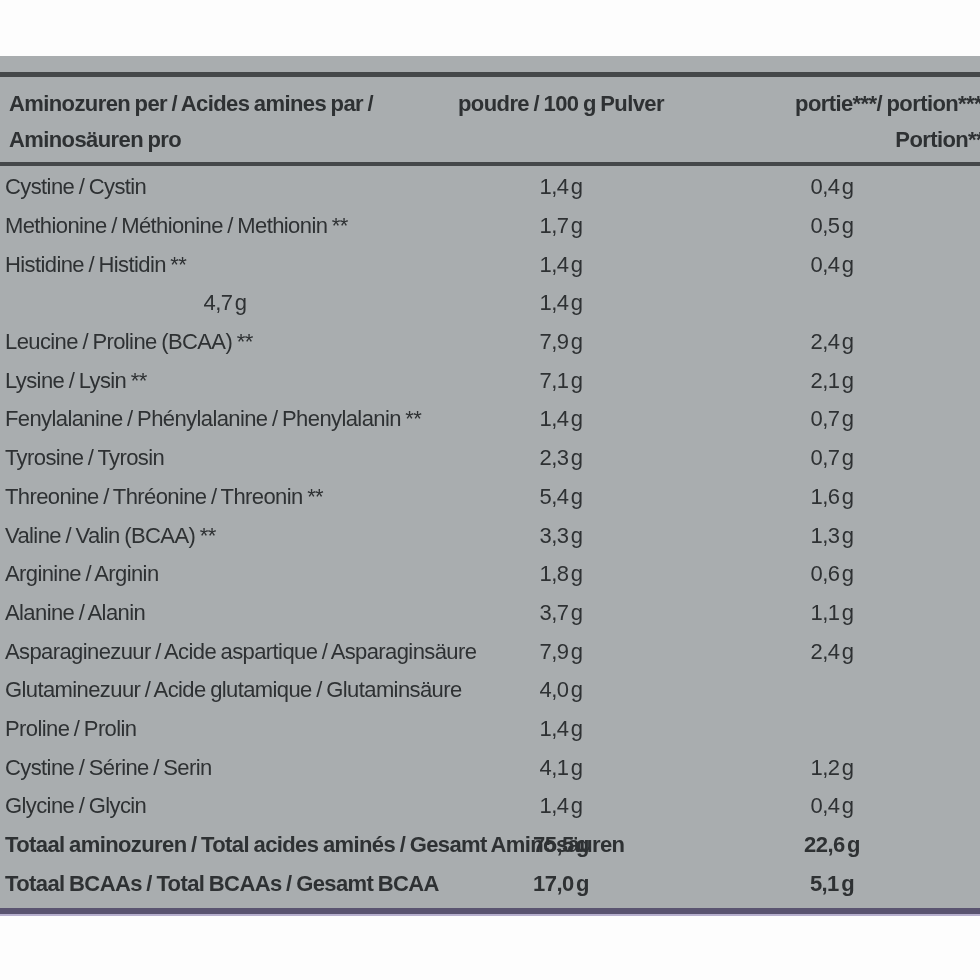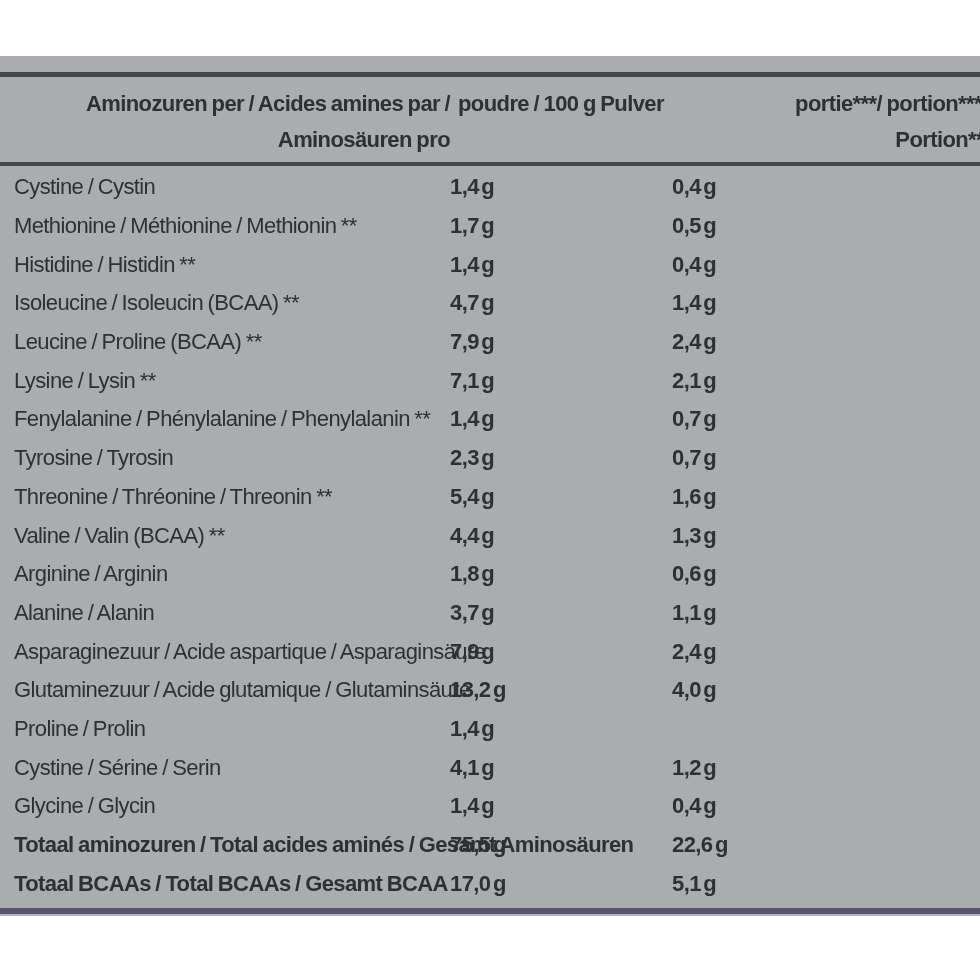--- a/index.html
+++ b/index.html
@@ -35,39 +35,39 @@
     width:992px;
     display:grid;
     grid-template-columns:450px 222px 320px;
     font-weight:700;
     font-size:22px;
     line-height:36px;
     letter-spacing:-0.6px;
     word-spacing:-1px;
   }
   .hcell div { white-space:nowrap; }
-  .hcol1 { text-align:right; padding-left:3px; }
+  .hcol1 { text-align:left; padding-left:9px; }
   .hcol2 { text-align:center; }
   .hcol3 { text-align:right; }
   .rows {
     position:absolute; left:0; top:112px;
     width:992px;
   }
   .trow {
     display:grid;
     grid-template-columns:450px 222px 320px;
     height:38.7px;
     align-items:center;
     font-size:22px;
     letter-spacing:-0.6px;
     word-spacing:-1px;
   }
   .trow.bold { font-weight:700; }
-  .cell-name { text-align:left; padding-left:14px; white-space:nowrap; }
-  .cell-val  { text-align:left; white-space:nowrap; word-spacing:-3px;font-weight:bold; }
+  .cell-name { text-align:left; padding-left:5px; white-space:nowrap; }
+  .cell-val  { text-align:center; white-space:nowrap; word-spacing:-3px; }
 </style>
 </head>
 <body>
 
 <div class="page">
   <div class="panel">
 
     <div class="rule-top"></div>
 
     <div class="header-row">
@@ -99,21 +99,20 @@
     <div class="cell-val">0,5 g</div>
   </div>
 
   <div class="trow">
     <div class="cell-name">Histidine / Histidin **</div>
     <div class="cell-val">1,4 g</div>
     <div class="cell-val">0,4 g</div>
   </div>
 
   <div class="trow">
-    <div class="cell-name">Isoleucine / Isoleucin (BCAA) **</div>
     <div class="cell-val">4,7 g</div>
     <div class="cell-val">1,4 g</div>
   </div>
 
   <div class="trow">
     <div class="cell-name">Leucine / Proline (BCAA) **</div>
     <div class="cell-val">7,9 g</div>
     <div class="cell-val">2,4 g</div>
   </div>
 
@@ -136,21 +135,21 @@
   </div>
 
   <div class="trow">
     <div class="cell-name">Threonine / Thréonine / Threonin **</div>
     <div class="cell-val">5,4 g</div>
     <div class="cell-val">1,6 g</div>
   </div>
 
   <div class="trow">
     <div class="cell-name">Valine / Valin (BCAA) **</div>
-    <div class="cell-val">4,4 g</div>
+    <div class="cell-val">3,3 g</div>
     <div class="cell-val">1,3 g</div>
   </div>
 
   <div class="trow">
     <div class="cell-name">Arginine / Arginin</div>
     <div class="cell-val">1,8 g</div>
     <div class="cell-val">0,6 g</div>
   </div>
 
   <div class="trow">
@@ -160,21 +159,20 @@
   </div>
 
   <div class="trow">
     <div class="cell-name">Asparaginezuur / Acide aspartique / Asparaginsäure</div>
     <div class="cell-val">7,9 g</div>
     <div class="cell-val">2,4 g</div>
   </div>
 
   <div class="trow">
     <div class="cell-name">Glutaminezuur / Acide glutamique / Glutaminsäure</div>
-    <div class="cell-val">13,2 g</div>
     <div class="cell-val">4,0 g</div>
   </div>
 
   <div class="trow">
     <div class="cell-name">Proline / Prolin</div>
     <div class="cell-val">1,4 g</div>
   </div>
 
   <div class="trow">
     <div class="cell-name">Cystine / Sérine / Serin</div>

